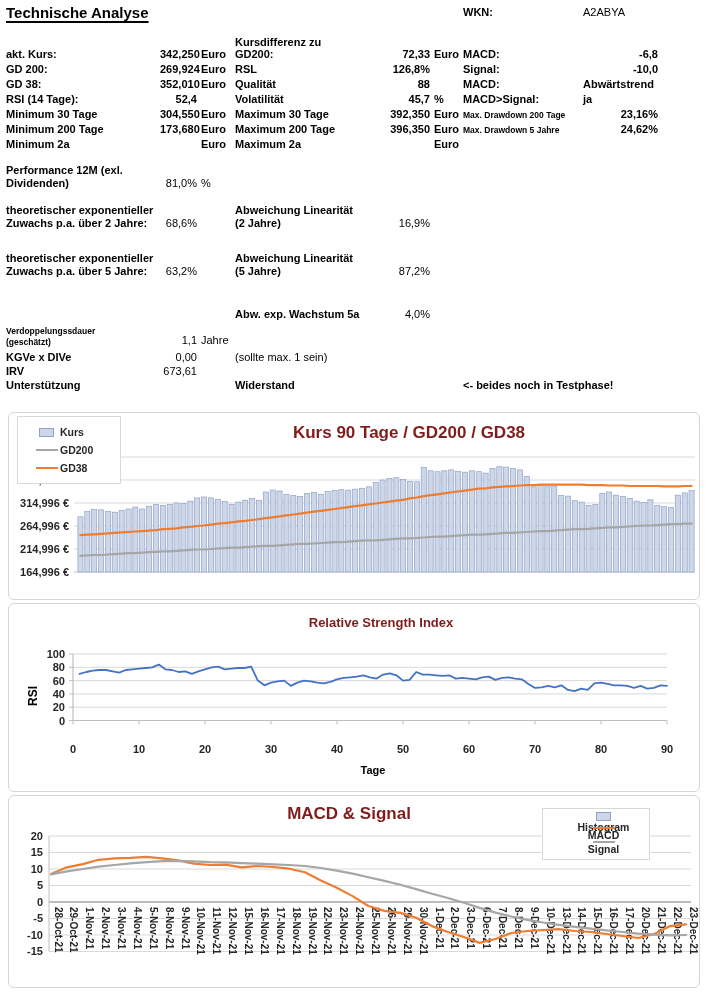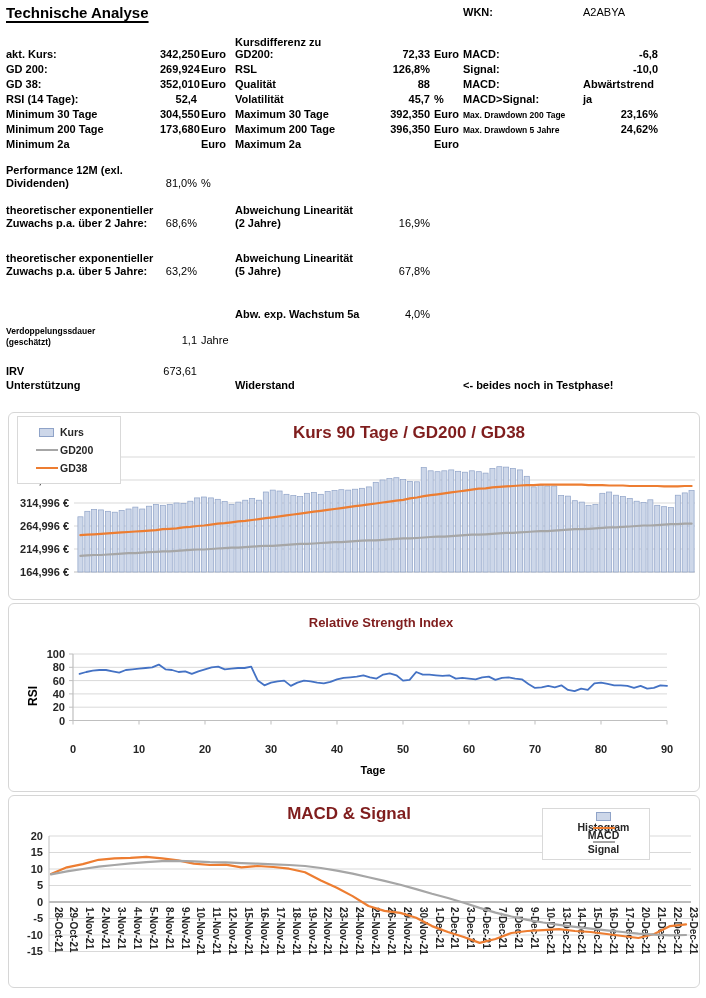--- a/index.html
+++ b/index.html
@@ -159,39 +159,45 @@
     <div></div>
     <div>Abweichung Linearität (2 Jahre)</div>
     <div class="num norm">16,9%</div>
   </div>
 
   <div class="hrow bottom" style="top:252px">
     <div>theoretischer exponentieller Zuwachs p.a. über 5 Jahre:</div>
     <div class="num norm">63,2%</div>
     <div></div>
     <div>Abweichung Linearität (5 Jahre)</div>
-    <div class="num norm">67,8%</div>
+    <div class="num norm">87,2%</div>
   </div>
 
   <div class="hrow" style="top:308px">
     <div></div>
       <div></div>
       <div></div>
     <div>Abw. exp. Wachstum 5a</div>
     <div class="num norm">4,0%</div>
   </div>
 
   <div class="hrow bottom" style="top:326px">
     <div class="small">
         <div class="w105">Verdoppelungssdauer (geschätzt)</div>
       </div>
     <div class="num norm">1,1</div>
     <div class="unit norm">Jahre</div>
   </div>
 
+  <div class="hrow" style="top:351px">
+    <div>KGVe x DIVe</div>
+    <div class="num norm">0,00</div>
+    <div></div>
+    <div class="span2 norm">(sollte max. 1 sein)</div>
+  </div>
 
   <div class="hrow" style="top:365px">
     <div>IRV</div>
     <div class="num norm">673,61</div>
   </div>
 
   <div class="hrow" style="top:379px">
     <div>Unterstützung</div>
     <div></div>
       <div></div>

